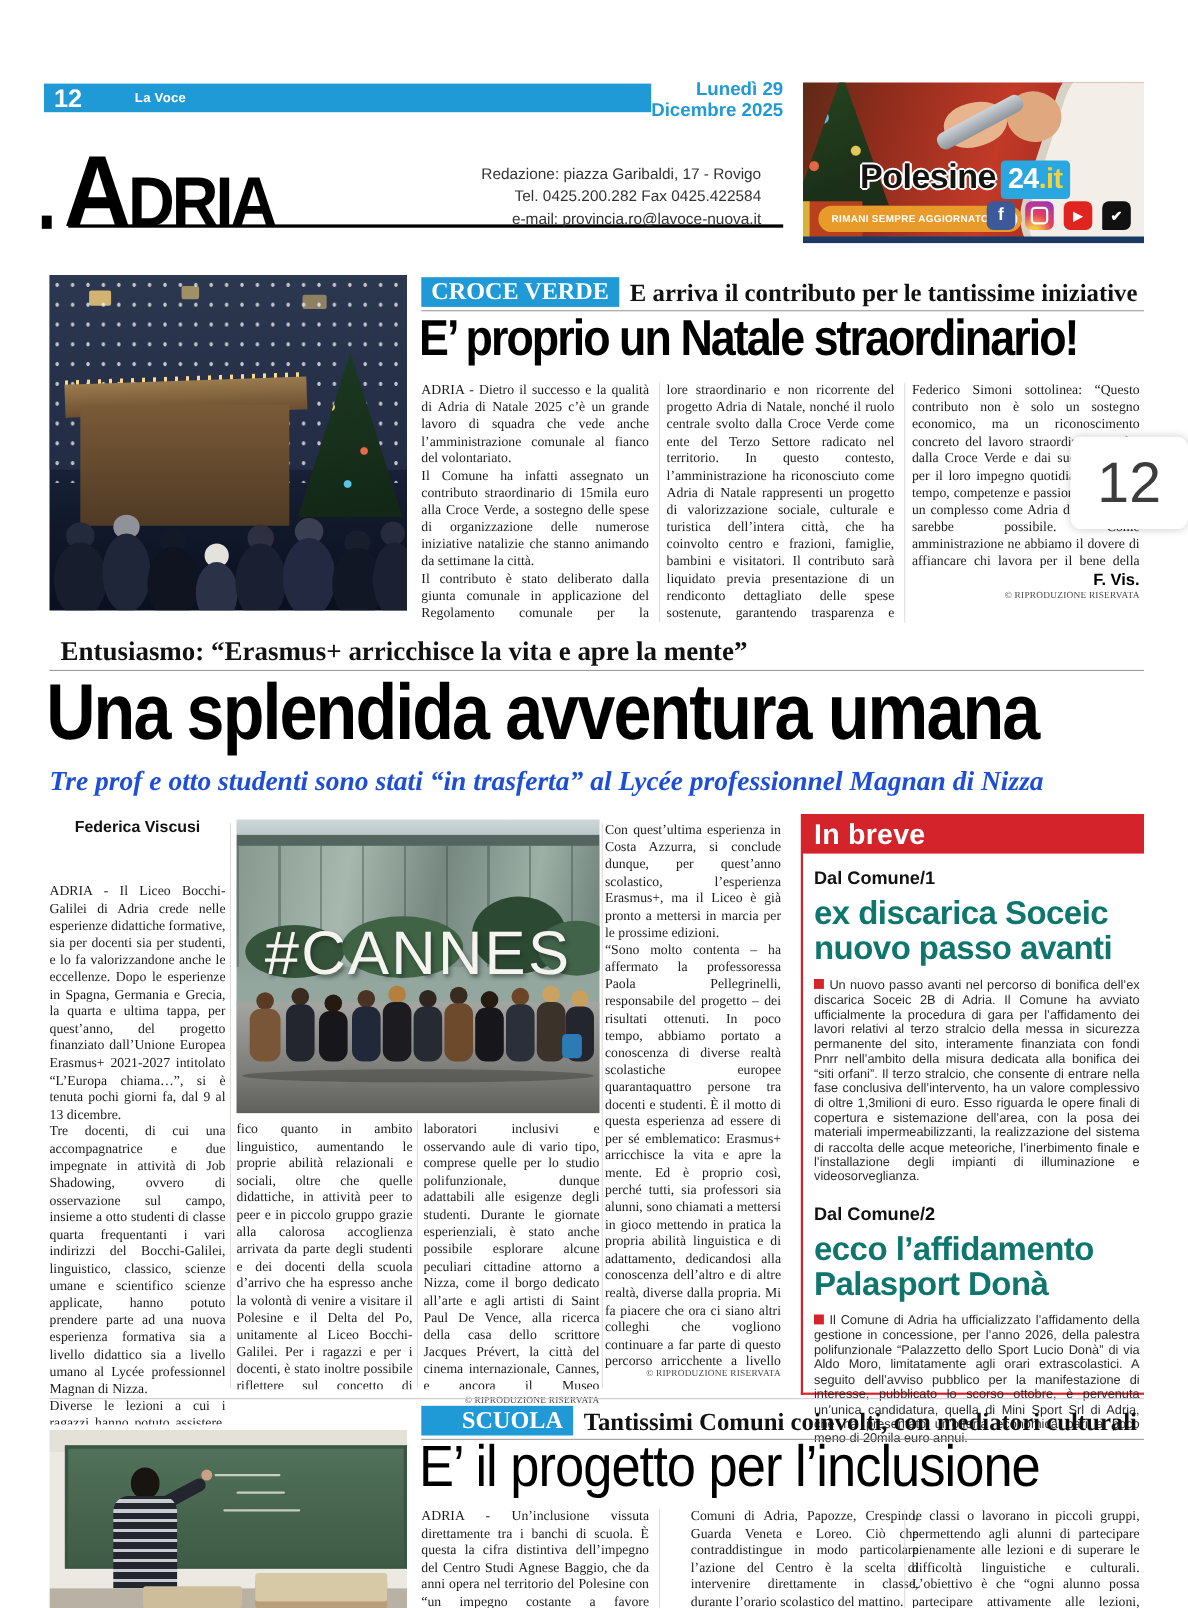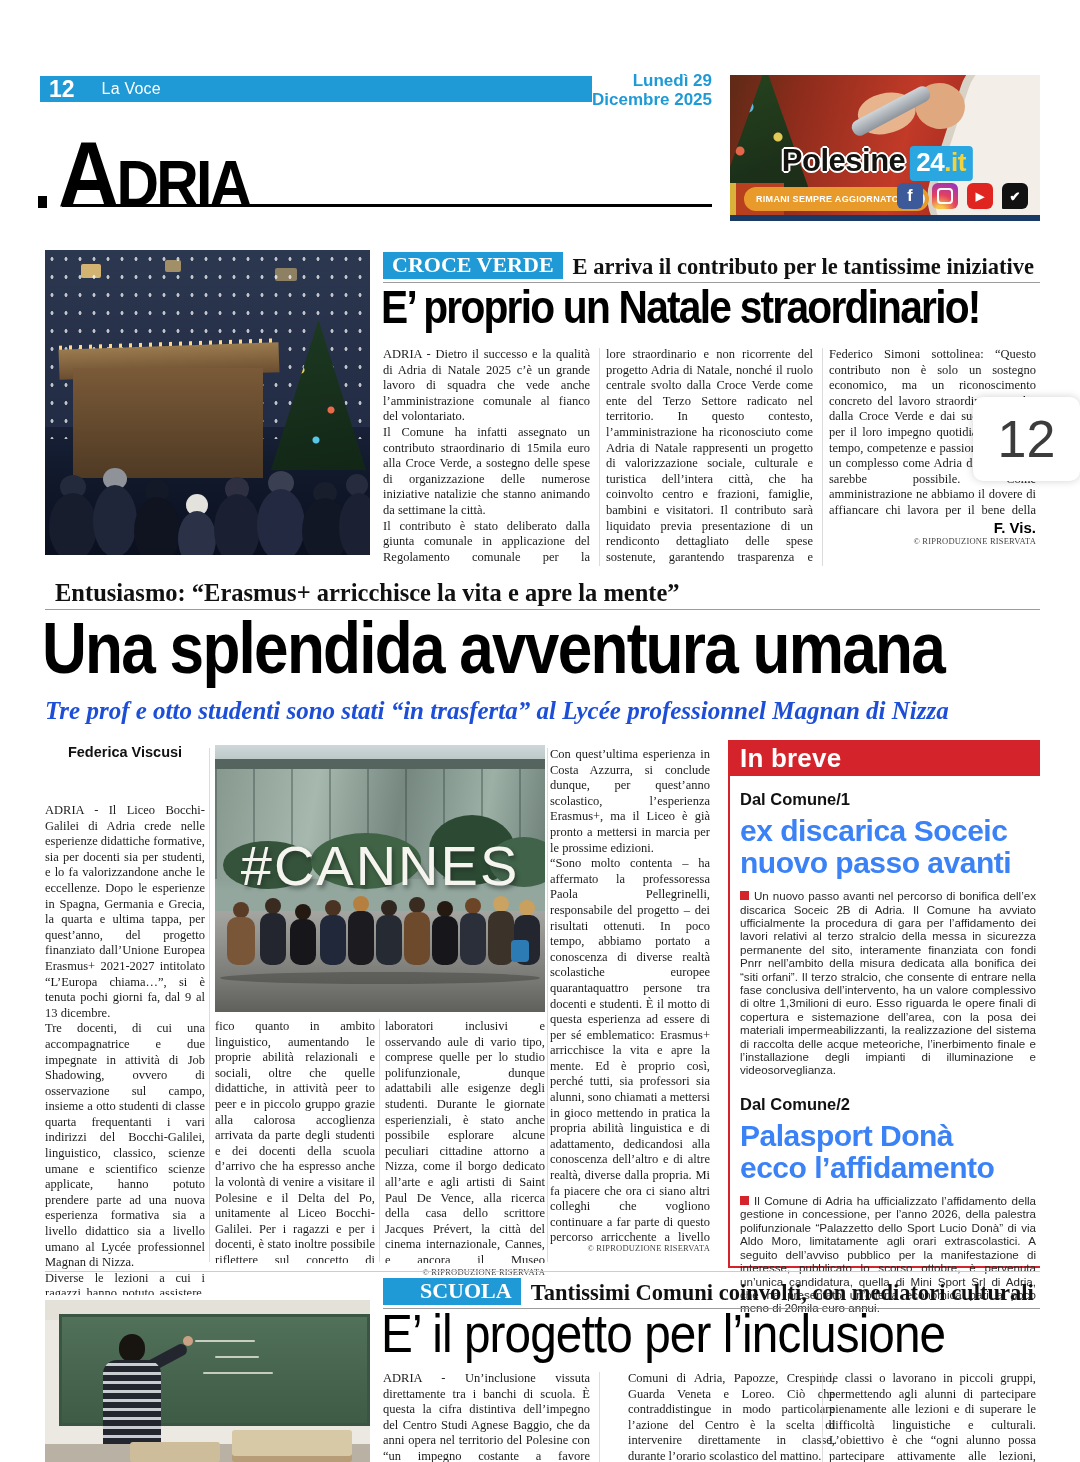--- a/index.html
+++ b/index.html
@@ -3,21 +3,21 @@
 <meta charset="utf-8">
 <style>
   html,body{margin:0;padding:0;background:#9a9a9a;}
   .page{position:relative;width:1080px;height:1462px;background:#ffffff;overflow:hidden;
         font-family:"Liberation Serif", serif;color:#1b1b1b;}
   
   .tick{position:absolute;left:38px;top:196px;width:9px;height:12px;background:#000;}
   .topbar{position:absolute;left:40px;top:76px;width:552px;height:26px;background:#1f9ad6;
           display:flex;align-items:center;color:#fff;font-family:"Liberation Sans",sans-serif;}
   .topbar .num{font-size:23px;font-weight:bold;margin-left:9px;line-height:1;}
-  .topbar .brand{font-size:16px;font-weight:normal;margin-left:27px;letter-spacing:.2px;}
+  .topbar .brand{font-size:12px;font-weight:bold;margin-left:48px;letter-spacing:.2px;}
   .dateblock{position:absolute;left:480px;top:72px;width:232px;text-align:right;color:#1f9ad6;
              font-family:"Liberation Sans",sans-serif;font-weight:bold;font-size:17px;line-height:1.1;}
   .section-title{position:absolute;left:58px;top:128px;font-family:"Liberation Sans",sans-serif;
                  font-weight:bold;font-size:64px;letter-spacing:-3px;line-height:1;color:#000;
                  transform:scaleX(.92);transform-origin:left top;}
   .section-title::first-letter{font-size:92px;}
   .title-rule{position:absolute;left:62px;top:204px;width:650px;height:3px;background:#000;}
   .contact{position:absolute;left:420px;top:148px;width:272px;text-align:right;color:#333;
            font-family:"Liberation Sans",sans-serif;font-size:14px;line-height:1.45;}
   
@@ -133,21 +133,21 @@
         background:linear-gradient(#a5a5a2,#777773 70%,#5f5f5c);}
   .photo2 svg{position:absolute;left:0;bottom:28px;}
   
   .sidebar{position:absolute;left:728px;top:740px;width:312px;height:528px;
            border-left:2px solid #d5232b;border-bottom:2px solid #d5232b;box-sizing:border-box;
            font-family:"Liberation Sans",sans-serif;}
   .sb-banner{height:36px;background:#d5232b;color:#fff;display:flex;align-items:center;
              font-weight:bold;font-size:26px;padding-left:10px;letter-spacing:.2px;}
   .sb-content{padding:14px 4px 0 10px;}
   .sb-overline{font-weight:bold;font-size:16.5px;color:#111;margin-bottom:6px;}
-  .sb-headline{font-weight:bold;font-size:30px;line-height:1.07;color:#3b82f6;letter-spacing:-.5px;margin-bottom:10px;}
+  .sb-headline{font-weight:bold;font-size:30px;line-height:1.07;color:#0f766e;letter-spacing:-.5px;margin-bottom:10px;}
   .sb-body{font-size:11.6px;line-height:13.4px;text-align:justify;color:#2a2a2a;}
   .sb-bullet{display:inline-block;width:9px;height:9px;background:#d5232b;margin-right:5px;}
   .sb-gap{height:18px;}
   
   .sec-rule{position:absolute;left:45px;top:1271px;width:995px;height:1px;background:#cccccc;}
   .a3-tagrow{left:383px;top:1278px;width:657px;}
   .a3-tag{font-size:22px;padding-left:37px;}
   .a3-kicker{font-size:22.5px;}
   .a3-headline{left:381px;top:1307px;font-size:53px;font-weight:normal;letter-spacing:-1px;
                transform:scaleX(.9);color:#000;}
@@ -185,20 +185,25 @@
   <div class="topbar">
     <span class="num">12</span>
     <span class="brand">La Voce</span>
   </div>
   <div class="dateblock">
     <div>Lunedì 29</div>
     <div>Dicembre 2025</div>
   </div>
   <div class="section-title">ADRIA</div>
   <div class="title-rule"></div>
+  <div class="contact">
+    <div>Redazione: piazza Garibaldi, 17 - Rovigo</div>
+    <div>Tel. 0425.200.282 Fax 0425.422584</div>
+    <div>e-mail: provincia.ro@lavoce-nuova.it</div>
+  </div>
 
   <div class="ad">
     <div class="tree"></div>
     <div class="gift"></div>
     <div class="fur"></div>
     <div class="hand1"></div>
     <div class="hand2"></div>
     <div class="phone"></div>
     <div class="logo"><span>Polesine</span><span class="logo-suffix"><span>24</span><span class="it">.it</span></span></div>
     <div class="cta">
@@ -338,22 +343,22 @@
     <div class="sb-content">
       <div class="sb-overline">Dal Comune/1</div>
       <div class="sb-headline">
         <div>ex discarica Soceic</div>
         <div>nuovo passo avanti</div>
       </div>
       <div class="sb-body"><span class="sb-bullet"></span><span>Un nuovo passo avanti nel percorso di bonifica dell’ex discarica Soceic 2B di Adria. Il Comune ha avviato ufficialmente la procedura di gara per l’affidamento dei lavori relativi al terzo stralcio della messa in sicurezza permanente del sito, interamente finanziata con fondi Pnrr nell’ambito della misura dedicata alla bonifica dei “siti orfani”. Il terzo stralcio, che consente di entrare nella fase conclusiva dell’intervento, ha un valore complessivo di oltre 1,3milioni di euro. Esso riguarda le opere finali di copertura e sistemazione dell’area, con la posa dei materiali impermeabilizzanti, la realizzazione del sistema di raccolta delle acque meteoriche, l’inerbimento finale e l’installazione degli impianti di illuminazione e videosorveglianza.</span></div>
       <div class="sb-gap"></div>
       <div class="sb-overline">Dal Comune/2</div>
       <div class="sb-headline">
+        <div>ecco l’affidamento</div>
         <div>Palasport Donà</div>
-        <div>ecco l’affidamento</div>
       </div>
       <div class="sb-body"><span class="sb-bullet"></span><span>Il Comune di Adria ha ufficializzato l’affidamento della gestione in concessione, per l’anno 2026, della palestra polifunzionale “Palazzetto dello Sport Lucio Donà” di via Aldo Moro, limitatamente agli orari extrascolastici. A seguito dell’avviso pubblico per la manifestazione di interesse, pubblicato lo scorso ottobre, è pervenuta un’unica candidatura, quella di Mini Sport Srl di Adria, che ha presentato un’offerta economica pari a poco meno di 20mila euro annui.</span></div>
     </div>
   </div>
 
   <div class="sec-rule"></div>
   <div class="photo3">
     <div class="wall"></div>
     <div class="board"></div>
     <div class="chalk" style="left:150px;top:40px;width:60px;"></div>

